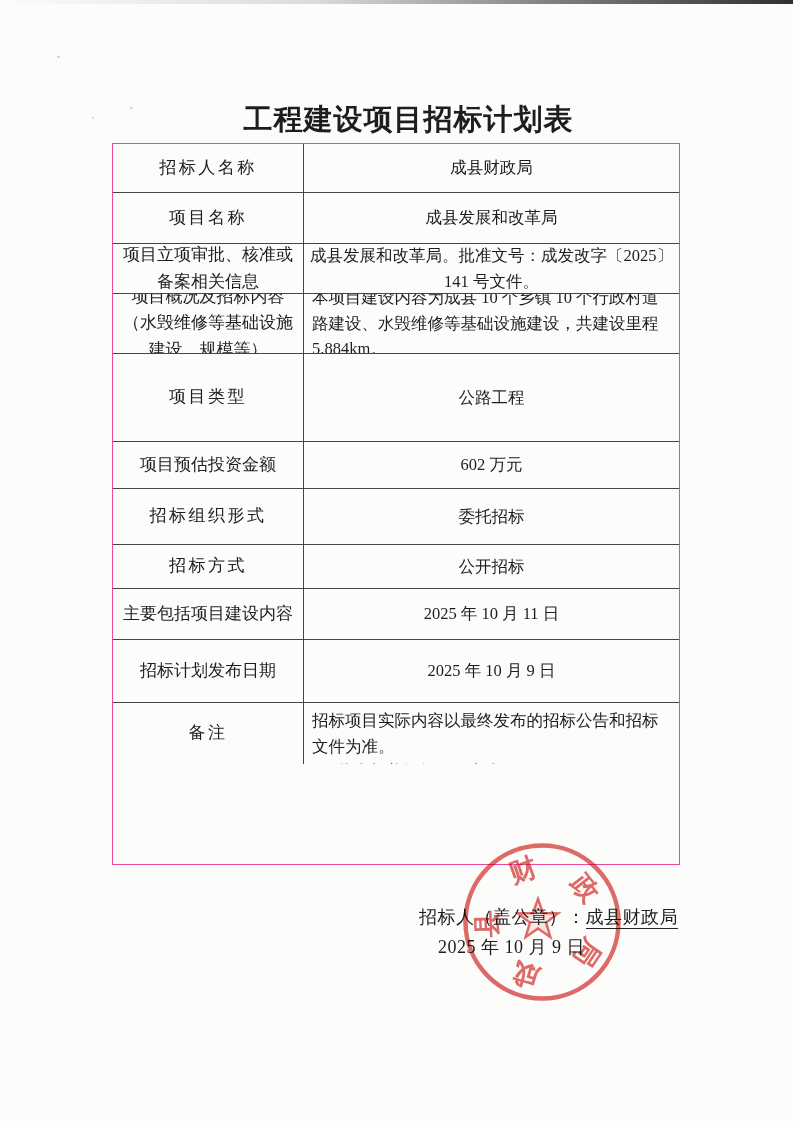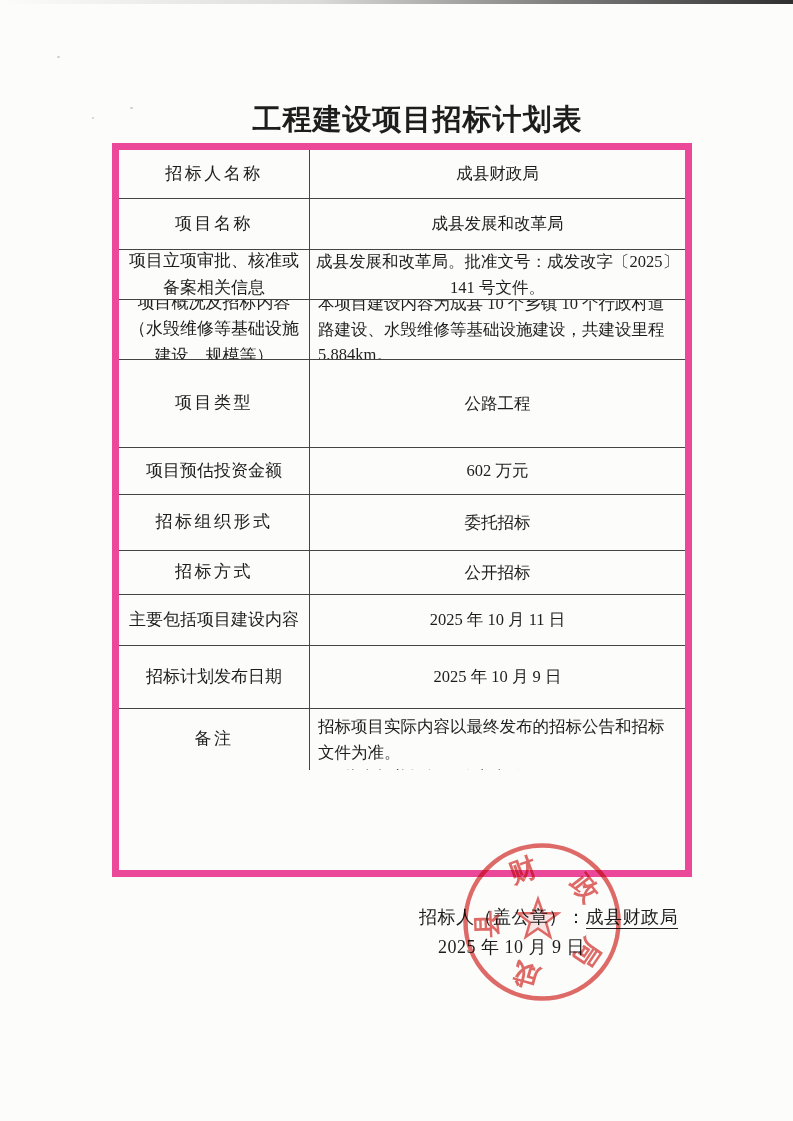--- a/index.html
+++ b/index.html
@@ -18,33 +18,33 @@
       rgba(120,120,120,0.25) 40%,
       rgba(60,60,60,0.65) 70%,
       rgba(25,25,25,0.9) 100%);
   }
   .speck{position:absolute;background:rgba(40,40,40,0.22);border-radius:50%;}
   .speck.s1{left:57px;top:56px;width:3px;height:2px;}
   .speck.s2{left:130px;top:107px;width:3px;height:2px;}
   .speck.s3{left:92px;top:117px;width:2px;height:2px;}
 
   .doc-title{
-    position:absolute;top:100px;left:116px;width:567px;
+    position:absolute;top:100px;left:107px;width:567px;
     padding-left:36px;box-sizing:border-box;
     text-align:center;
     font-size:29px;font-weight:bold;letter-spacing:1px;
     white-space:nowrap;
   }
 
   .plan-table{
     position:absolute;left:112px;top:143px;width:566px;
     display:grid;
     grid-template-columns:191px 1fr;
     grid-template-rows:49px 51px 50px 60px 88px 47px 56px 44px 51px 63px 61px 100px;
-    border:7px solid #ec4899;
+    border:1px solid #ec4899;
     box-sizing:content-box;
     font-size:16.5px;
     line-height:1.55;
   }
   .cell{
     border-right:1px solid #454545;
     border-bottom:1px solid #454545;
     display:flex;flex-direction:column;
     justify-content:center;align-items:center;
     text-align:center;

